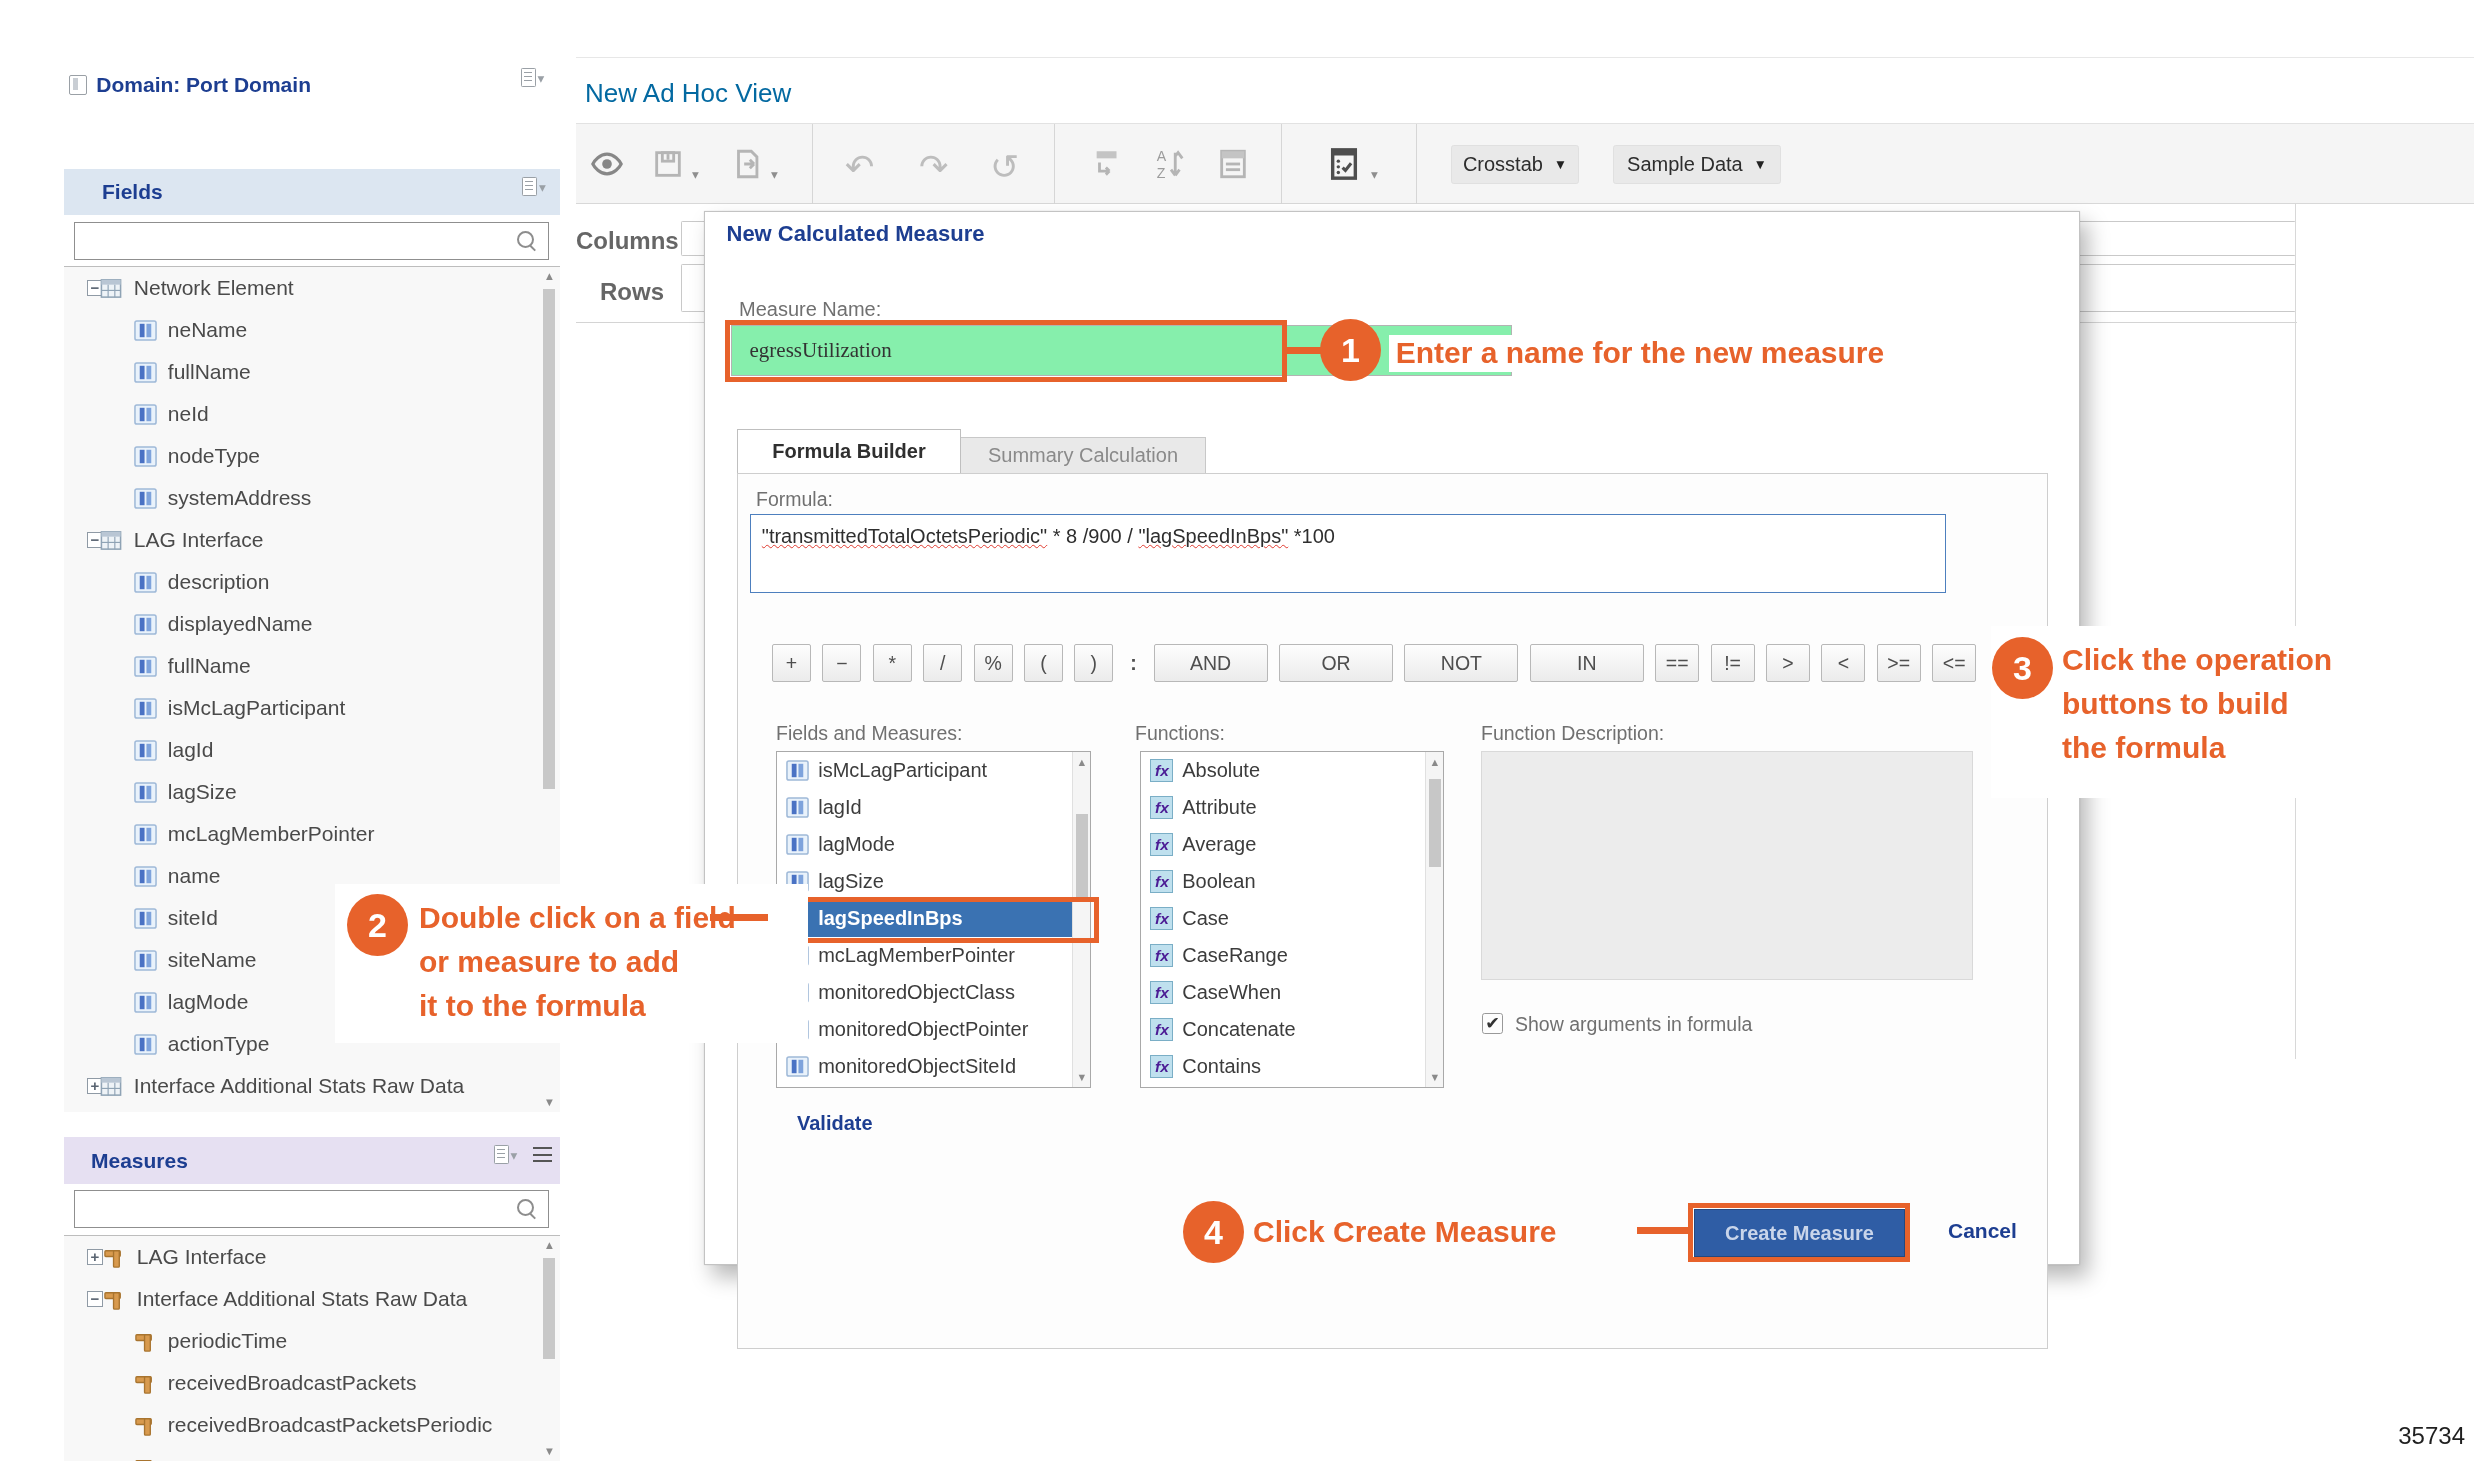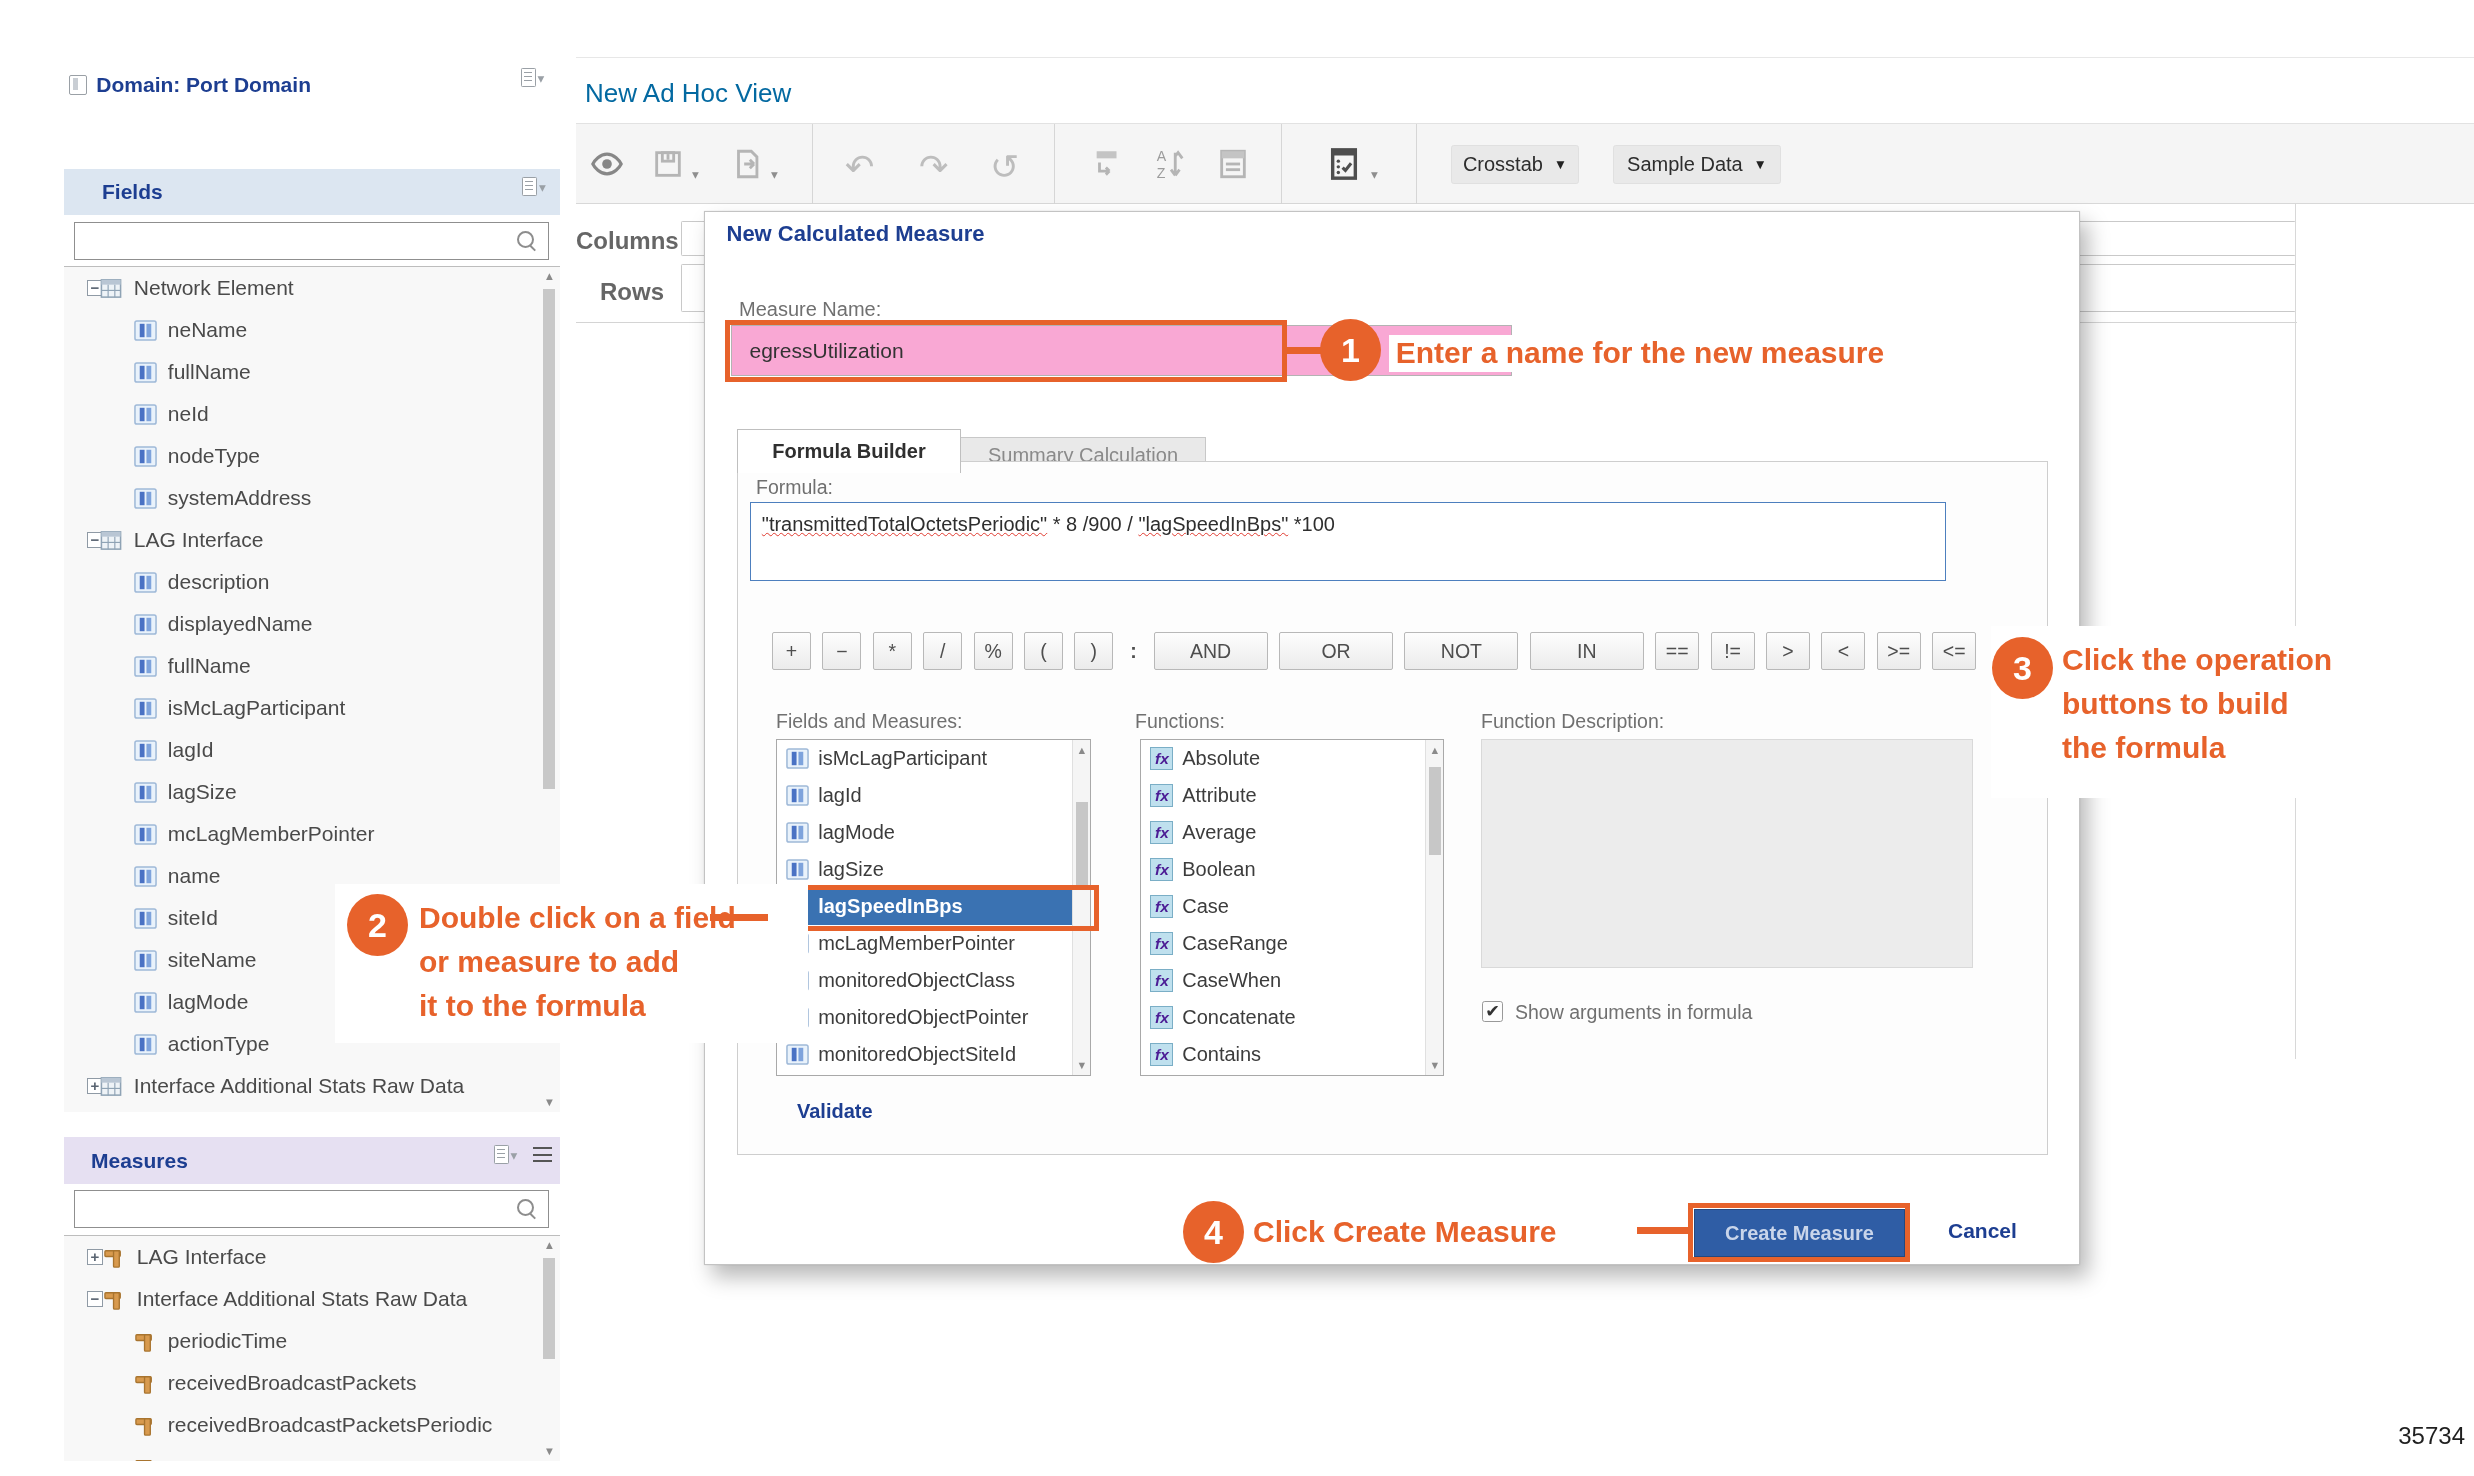--- a/index.html
+++ b/index.html
@@ -65,27 +65,27 @@
   .columns-bar { top:221px; height:35px; }
   .rows-bar { top:264px; height:48px; }
   .canvas-divider { position:absolute; left:576px; width:1721px; top:322px; height:1.3px; background:#d4d4d4; z-index:3; }
   .canvas-right-border { position:absolute; left:2295px; top:204px; width:1.3px; height:855px; background:#d8d8d8; z-index:3; }
 
   
   .dialog { position:absolute; left:704px; top:211px; width:1376px; height:1054px; background:#fff; border:0.7px solid #c3c3c3; box-shadow:8px 12px 20px rgba(0,0,0,0.28), 0 0 1.3px rgba(0,0,0,0.12); z-index:40; }
   .dlg-title { position:absolute; left:21.5px; top:9.4px; font-size:22px; font-weight:bold; color:#1d3e91; }
   .dlg-label { font-size:19.5px; color:#707070; }
   .measure-name-label { position:absolute; left:34px; top:86px; font-size:20px; }
-  .measure-name-input { position:absolute; left:26px; top:113px; width:781px; height:51px; border:0.7px solid #b3b3b3; background:#f9a8d4; font-size:21px; color:#333; padding:0 17.5px; font-family:Liberation Sans, sans-serif; outline:none; }
+  .measure-name-input { position:absolute; left:26px; top:113px; width:781px; height:51px; border:0.7px solid #b3b3b3; background:#86efac; font-size:21px; color:#333; padding:0 17.5px; font-family:Liberation Serif, serif; outline:none; }
   .hl-box { position:absolute; border:5.4px solid #E7622B; background:transparent; z-index:45; pointer-events:none; }
   .hl-input { left:20px; top:108px; width:562px; height:62px; }
   .tab { position:absolute; cursor:pointer; display:flex; align-items:center; justify-content:center; font-size:20px; }
   .tab-active { left:32px; top:217px; width:224px; height:44px; background:#fff; border:0.7px solid #bfbfbf; border-bottom:none; font-weight:bold; color:#2f2f2f; z-index:2; }
   .tab-inactive { left:255px; top:225px; width:246px; height:36px; background:#e9e9e9; border:0.7px solid #c8c8c8; border-bottom:none; color:#8a8a8a; }
-  .fb-panel { position:absolute; left:32px; top:249px; width:1311px; height:694px; background:#fdfdfd; border:0.7px solid #cecece; }
+  .fb-panel { position:absolute; left:32px; top:261px; width:1311px; height:876px; background:#fdfdfd; border:0.7px solid #cecece; }
   .formula-label { position:absolute; left:18px; top:13.5px; }
   .formula-box { position:absolute; left:12px; top:40px; width:1196px; height:79px; border:1.3px solid #4d7fbe; background:#fff; font-size:20px; color:#2e2e2e; padding:9.4px 10.8px; line-height:25.6px; }
   .squiggle { text-decoration:underline; text-decoration-style:wavy; text-decoration-color:#e03a2f; text-decoration-thickness:1.3px; }
   .ops-row { position:absolute; left:34px; top:170px; display:flex; align-items:center; gap:11.4px; }
   .op-btn { height:38px; min-width:39px; border:0.7px solid #b8b8b8; border-radius:2px; background:linear-gradient(#fdfdfd,#ebebeb); color:#4e4e4e; font-size:19.5px; display:flex; align-items:center; justify-content:center; cursor:pointer; padding:0 4px; }
   .op-wide { min-width:114px; }
   .op-cmp { min-width:44px; }
   .op-colon { min-width:17.5px; border:none; background:transparent; font-weight:bold; }
   .list-label { position:absolute; top:248px; }
   .dlg-list { position:absolute; top:277px; height:337px; background:#fff; border:0.7px solid #a9a9a9; overflow:hidden; }

